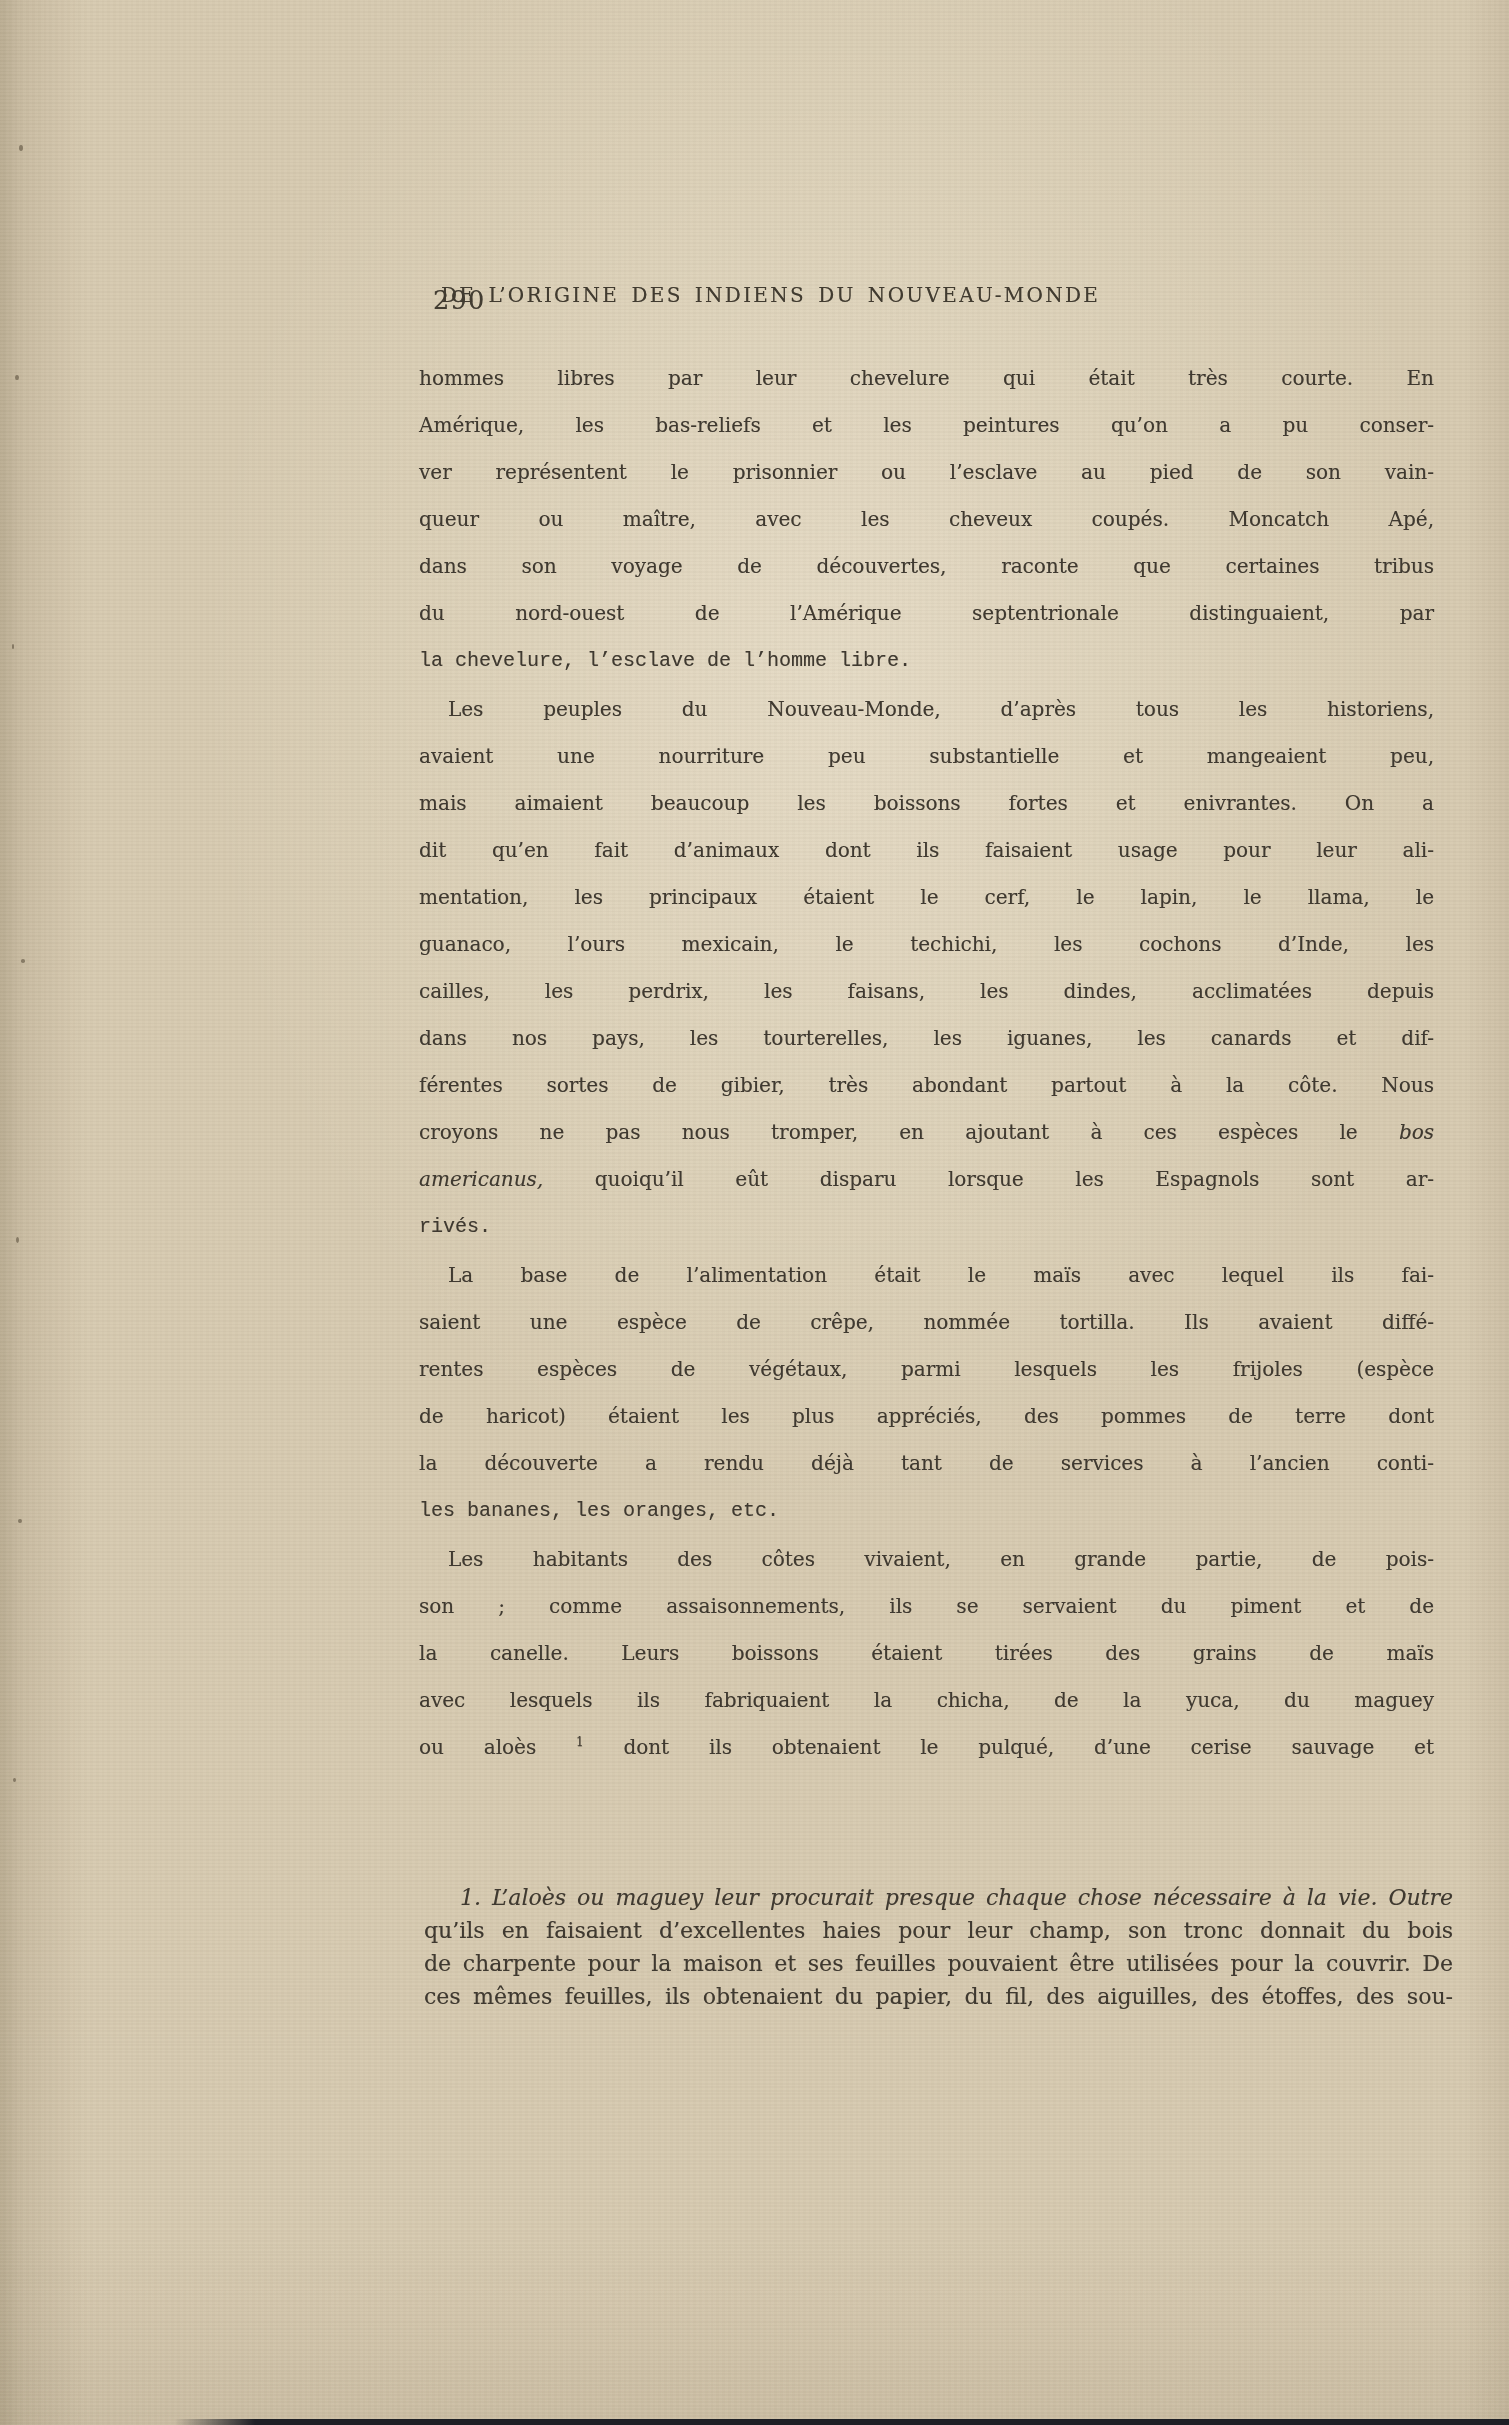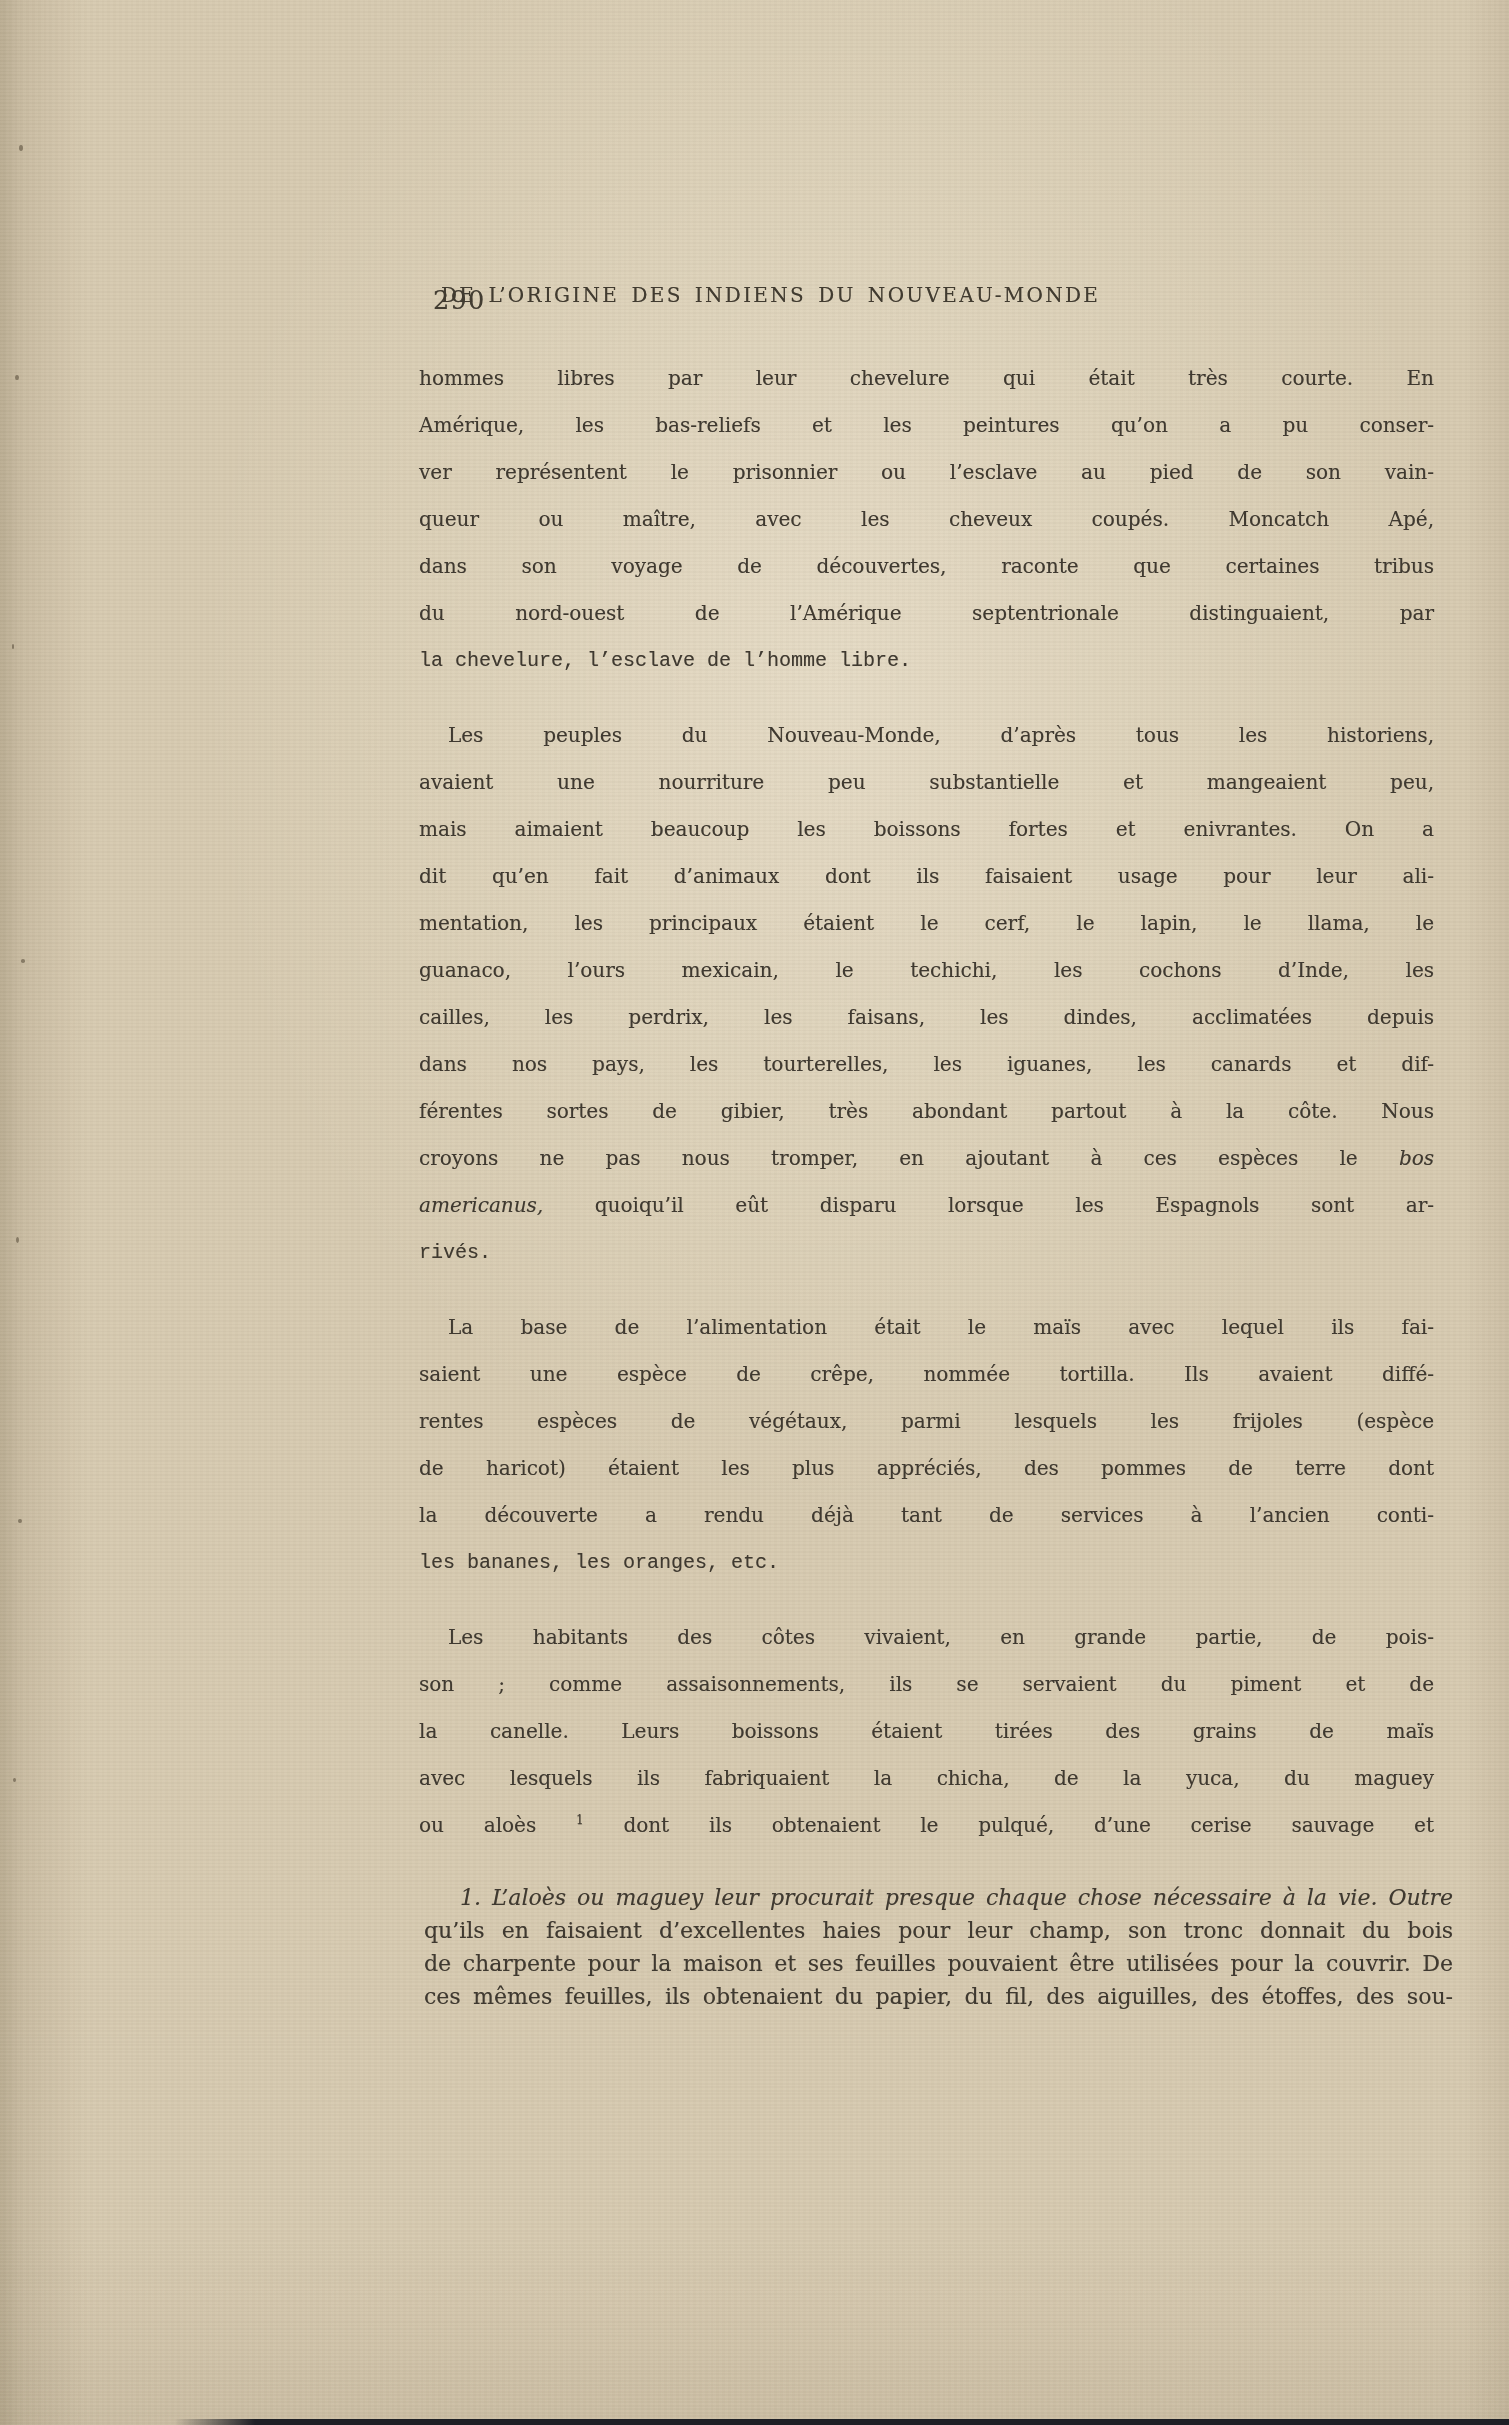--- a/index.html
+++ b/index.html
@@ -48,21 +48,21 @@
     text-shadow:0.3px 0.3px 0.5px rgba(63,57,48,.38);
   }
   .line{
     text-align:justify;
     text-align-last:justify;
     white-space:normal;
   }
   #body-text .line{line-height:47px;height:47px;}
   #footnote .line{line-height:33px;height:33px;}
   .line.last{text-align-last:left;font-family:Liberation Mono, monospace;}
-  #body-text .line.indent{margin-top:28px;padding-left:29px;}
+  #body-text .line.indent{margin-top:2px;padding-left:29px;}
   #footnote .line.indent{margin-top:0;padding-left:36px;font-style:italic;}
   .it{font-style:italic;}
   .sup{vertical-align:super;font-size:60%;line-height:0;}
   .speck{
     position:absolute;border-radius:50%;
     background:rgba(82,71,52,.55);
   }
   #edge-strip{
     position:absolute;bottom:0;height:7px;left:174px;right:0;
     background:linear-gradient(90deg, rgba(30,32,40,0) 0, rgba(30,32,40,.85) 35px, #1e2026 81px);

